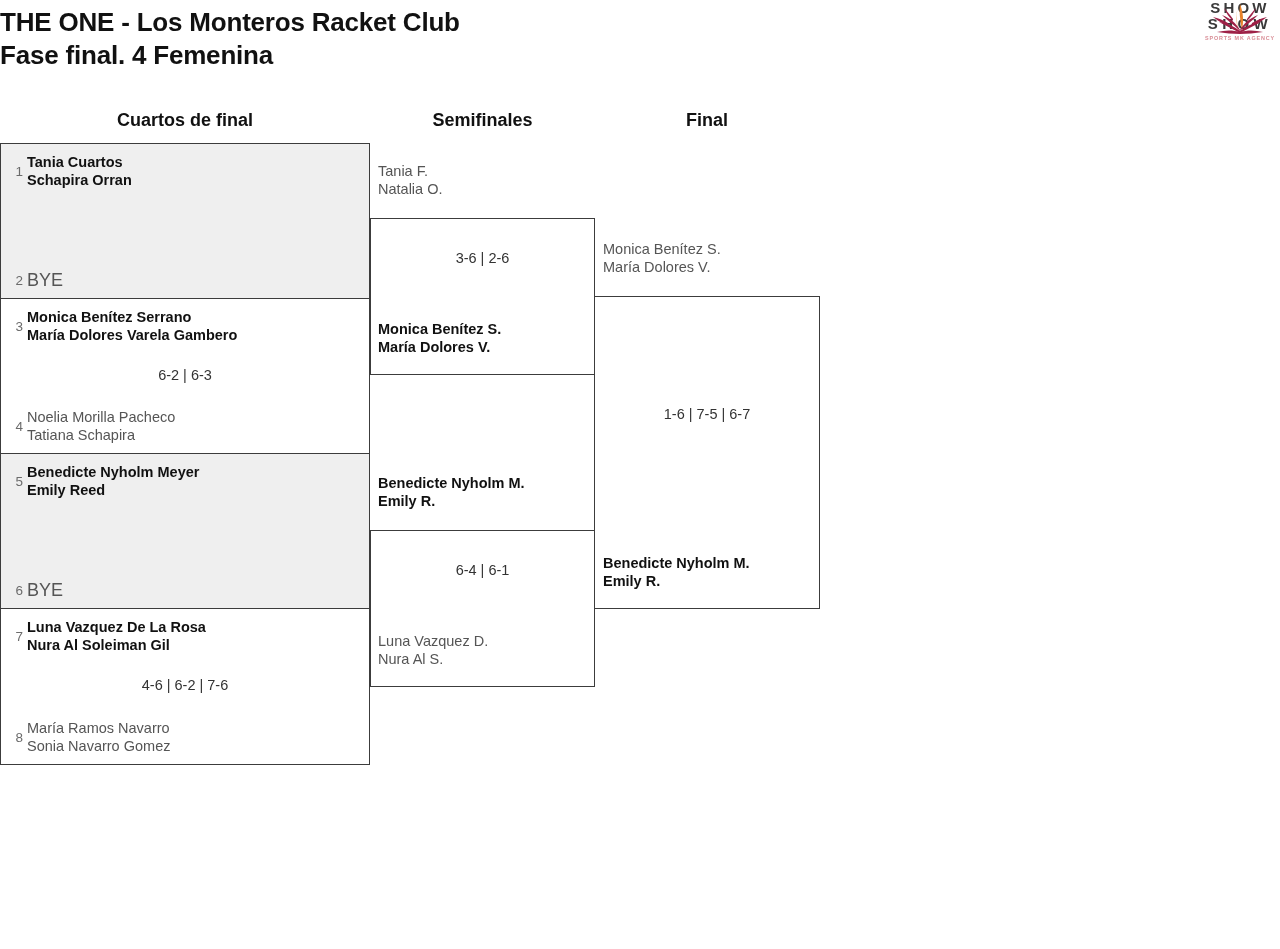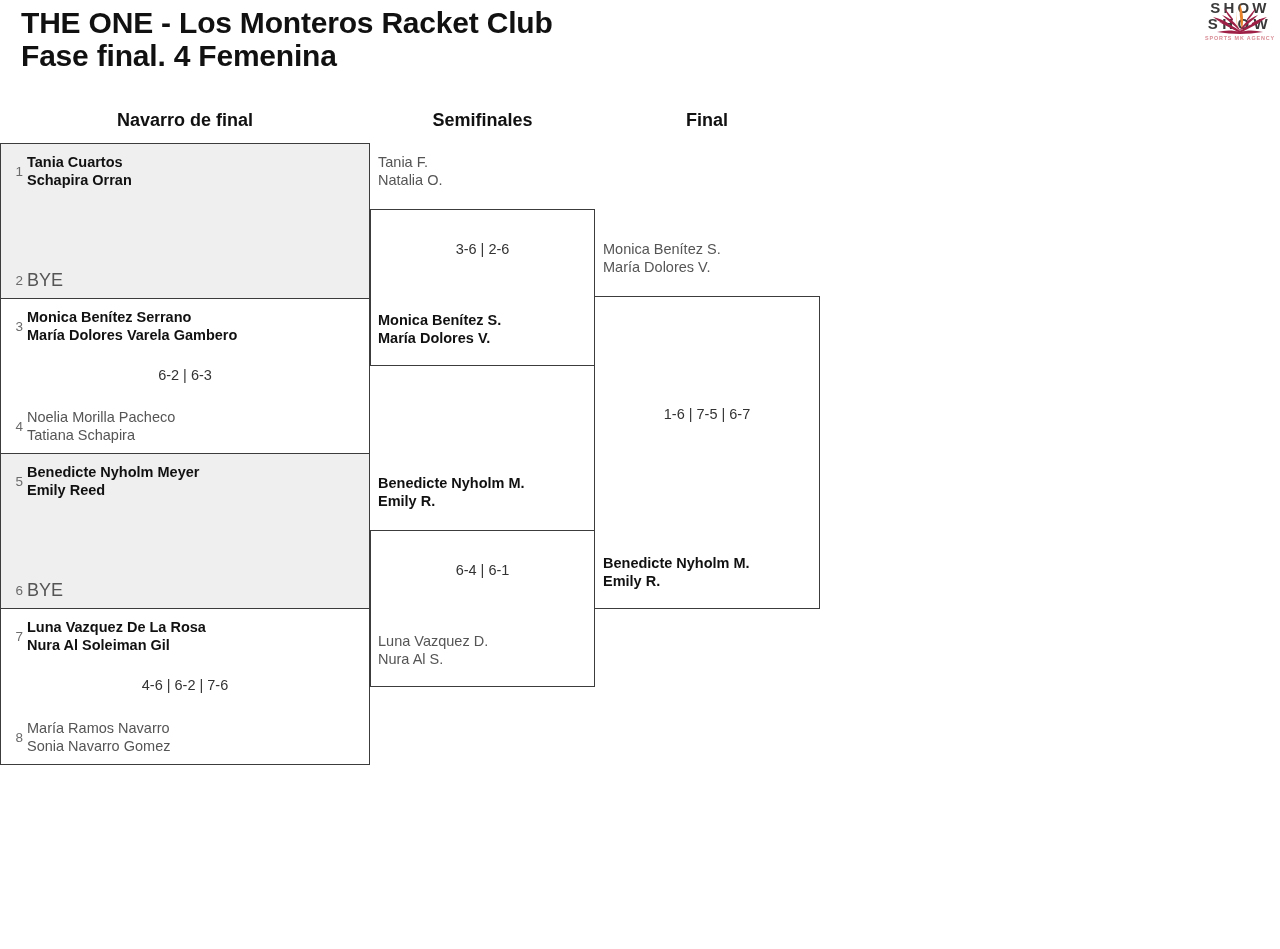--- a/index.html
+++ b/index.html
@@ -10,22 +10,22 @@
     color: #1a1a1a;
     overflow: hidden;
   }
   .page { position: relative; width: 1280px; height: 949px; }
 
   
   .title-block {
     position: absolute; left: 0; top: 6px; width: 900px;
   }
   .title-line {
-    font-size: 30px; font-weight: 700; line-height: 33px;
-    letter-spacing: -0.2px; color: #111111; white-space: nowrap; margin-left: 21px;
+    font-size: 26px; font-weight: 700; line-height: 33px;
+    letter-spacing: -0.2px; color: #111111; white-space: nowrap;
   }
 
   
   .logo {
     position: absolute; left: 1200px; top: 0px;
     width: 80px; height: 82px;
     display: flex; flex-direction: column; align-items: center;
     justify-content: flex-start;
   }
   .logo-burst { position: absolute; left: 0; top: 0; width: 80px; height: 50px; }
@@ -79,21 +79,21 @@
   
   #m-qf-0 { left: 0px; top: 143px;   width: 370px; height: 156px; }
   #m-qf-1 { left: 0px; top: 298px;   width: 370px; height: 156px; }
   #m-qf-2 { left: 0px; top: 453px;   width: 370px; height: 156px; }
   #m-qf-3 { left: 0px; top: 608px;   width: 370px; height: 157px; }
   .qf .slot.top    { top: 9px; }
   .qf .slot.bottom { bottom: 9px; }
   .qf .score { top: 68px; }
 
   
-  #m-sf-0 { left: 370px; top: 209px; width: 225px; height: 157px; }
+  #m-sf-0 { left: 370px; top: 218px; width: 225px; height: 157px; }
   #m-sf-1 { left: 370px; top: 530px; width: 225px; height: 157px; }
   .sf .slot.top    { top: -57px; }
   .sf .slot.bottom { bottom: 18px; }
   .sf .slot .team { padding-left: 7px; }
   .sf .score { top: 31px; }
 
   
   #m-f-0 { left: 594px; top: 296px; width: 226px; height: 313px; }
   .fi .slot.top    { top: -57px; }
   .fi .slot.bottom { bottom: 18px; }
@@ -129,21 +129,21 @@
         <path d="M40 32 C47 30 55 30 63 32 C55 33 47 34 40 34 Z"></path>
         <path d="M47 19 C50 15 53 11 56 8 C54 13 51 17 47 21 Z"></path>
         <path d="M52 23 C57 20 62 18 67 17 C62 21 57 24 51 26 Z"></path>
       </g>
     </svg>
     <div class="logo-word">SHOW</div>
     <div class="logo-word second">SHOW</div>
     <div class="logo-tag">SPORTS MK AGENCY</div>
   </div>
 
-  <div class="round-header" id="rh-0">Navarro de final</div>
+  <div class="round-header" id="rh-0">Cuartos de final</div>
   <div class="round-header" id="rh-1">Semifinales</div>
   <div class="round-header" id="rh-2">Final</div>
 
   <div class="match qf bye" id="m-qf-0">
     <div class="slot top">
       <div class="seed">1</div>
       <div class="team-lines">
         <div class="team win">Tania Cuartos</div>
         <div class="team win">Schapira Orran</div>
       </div>

